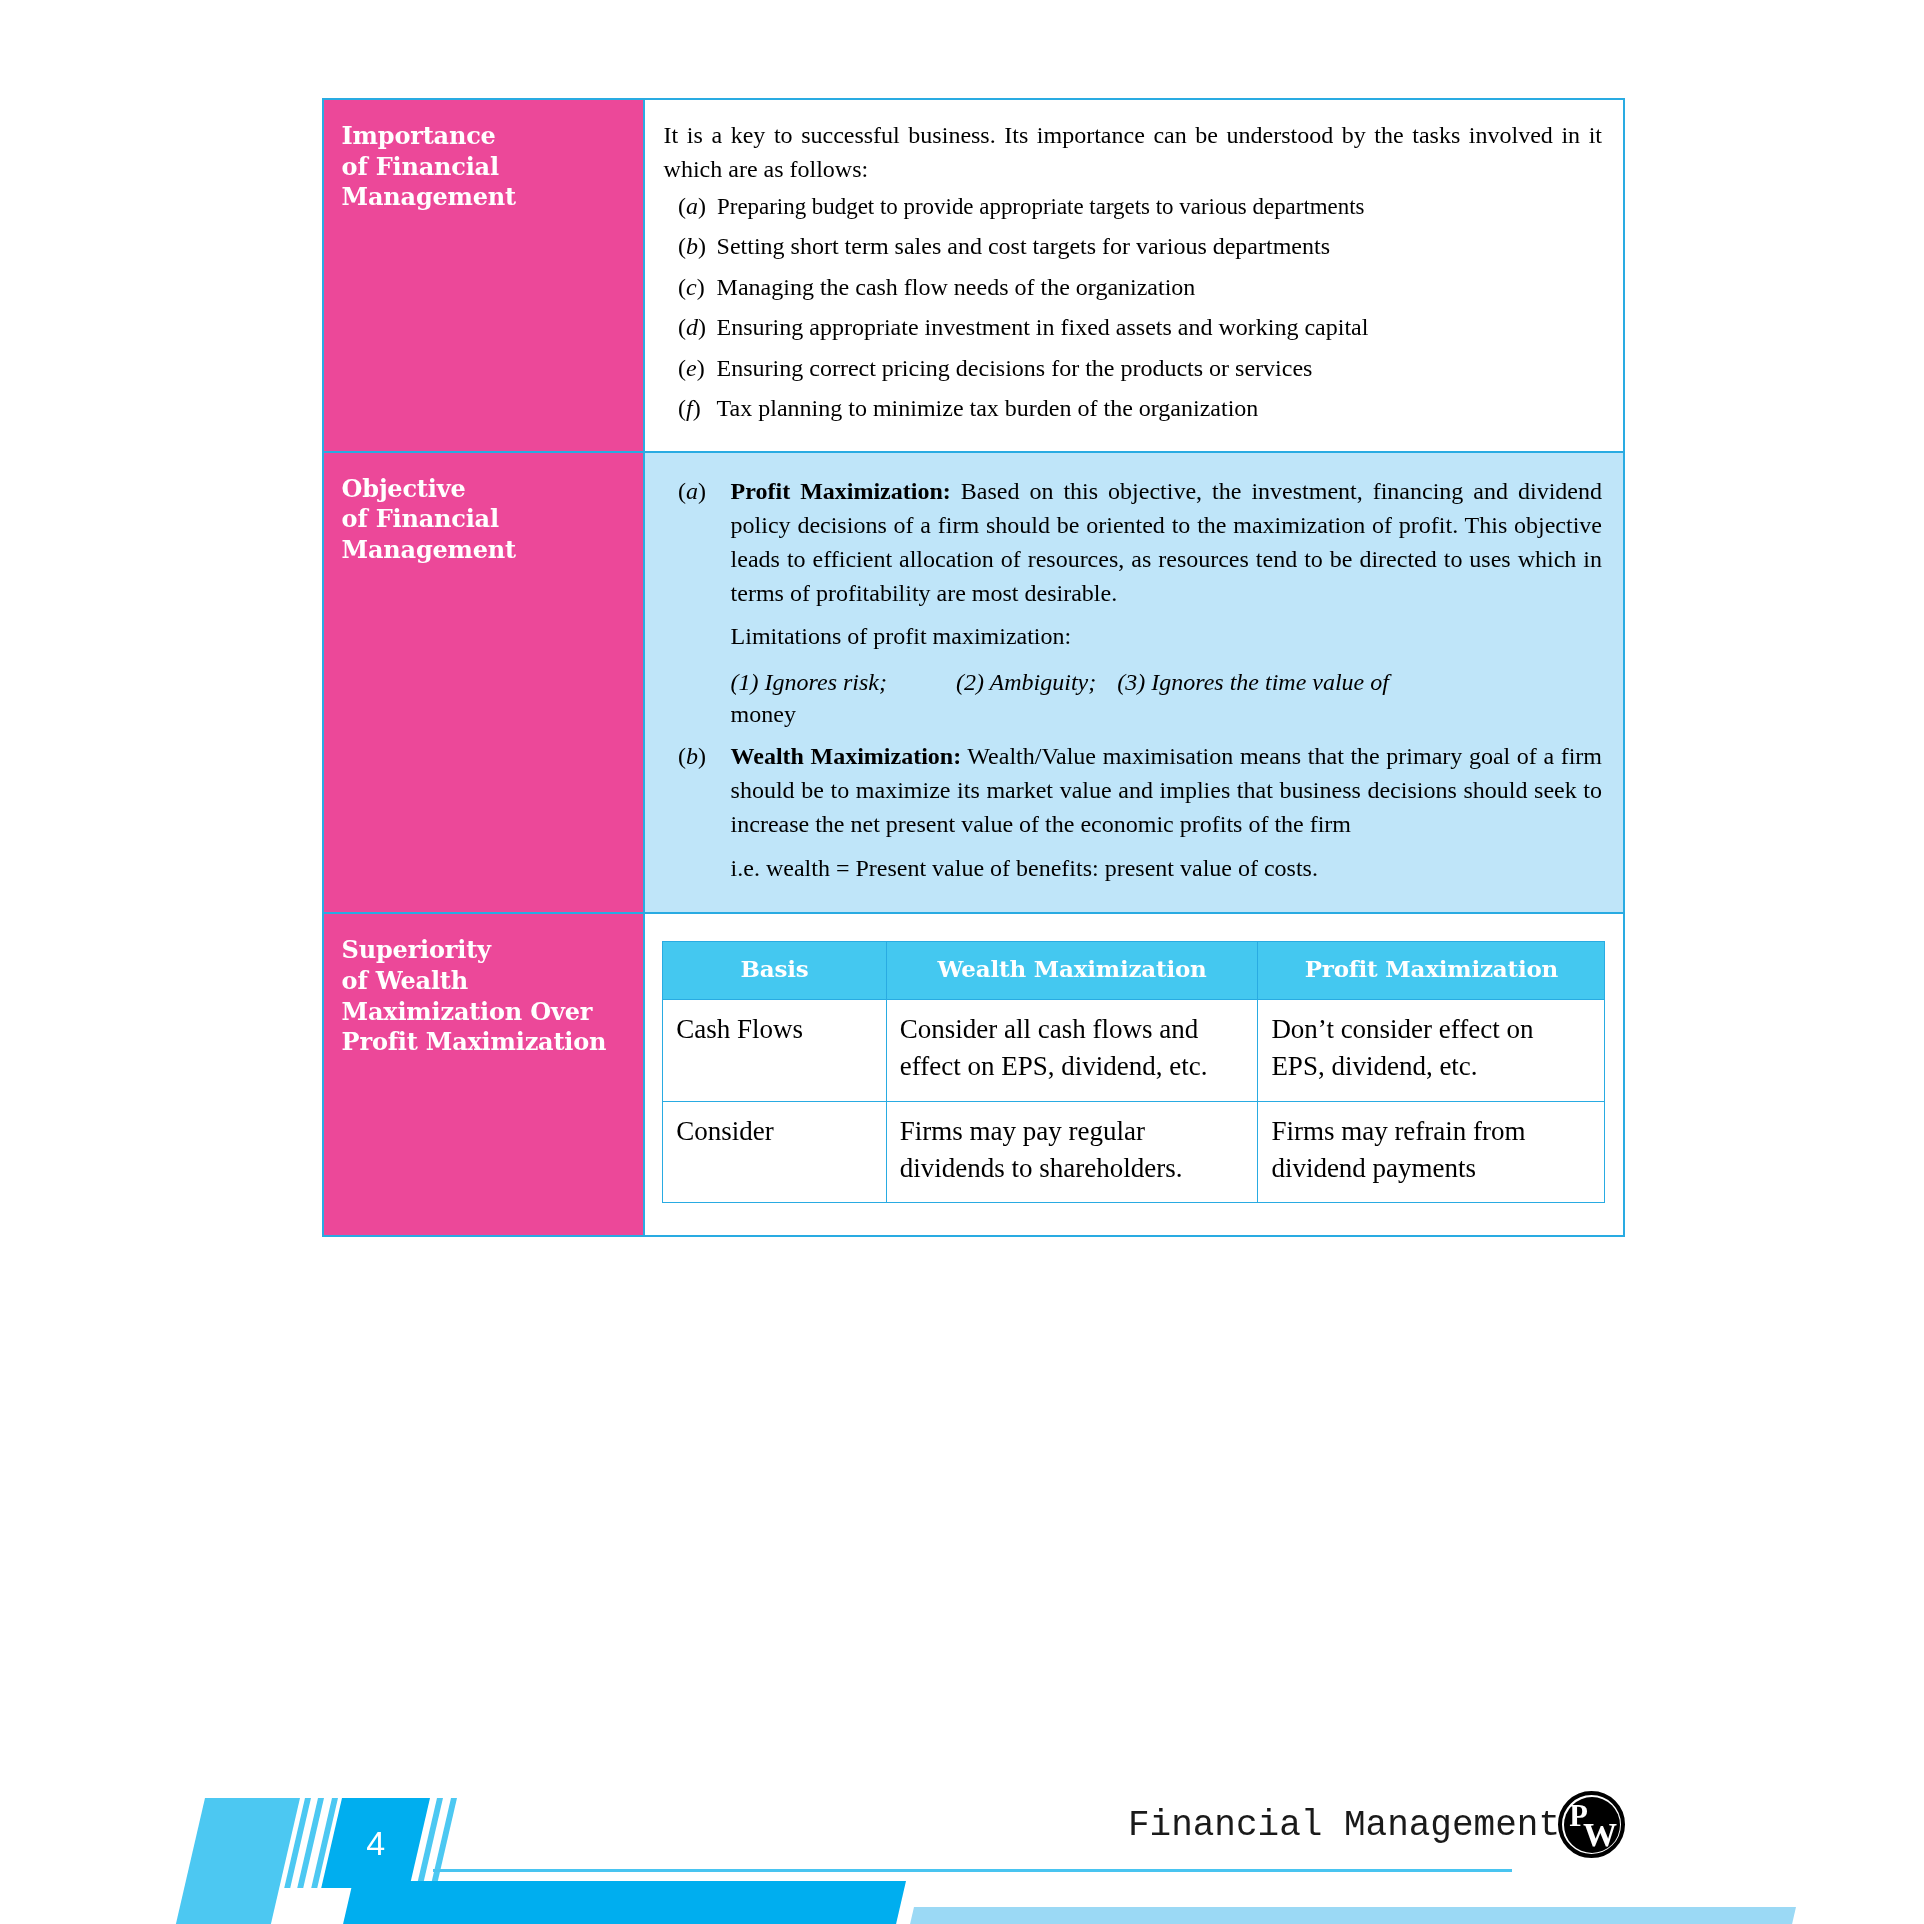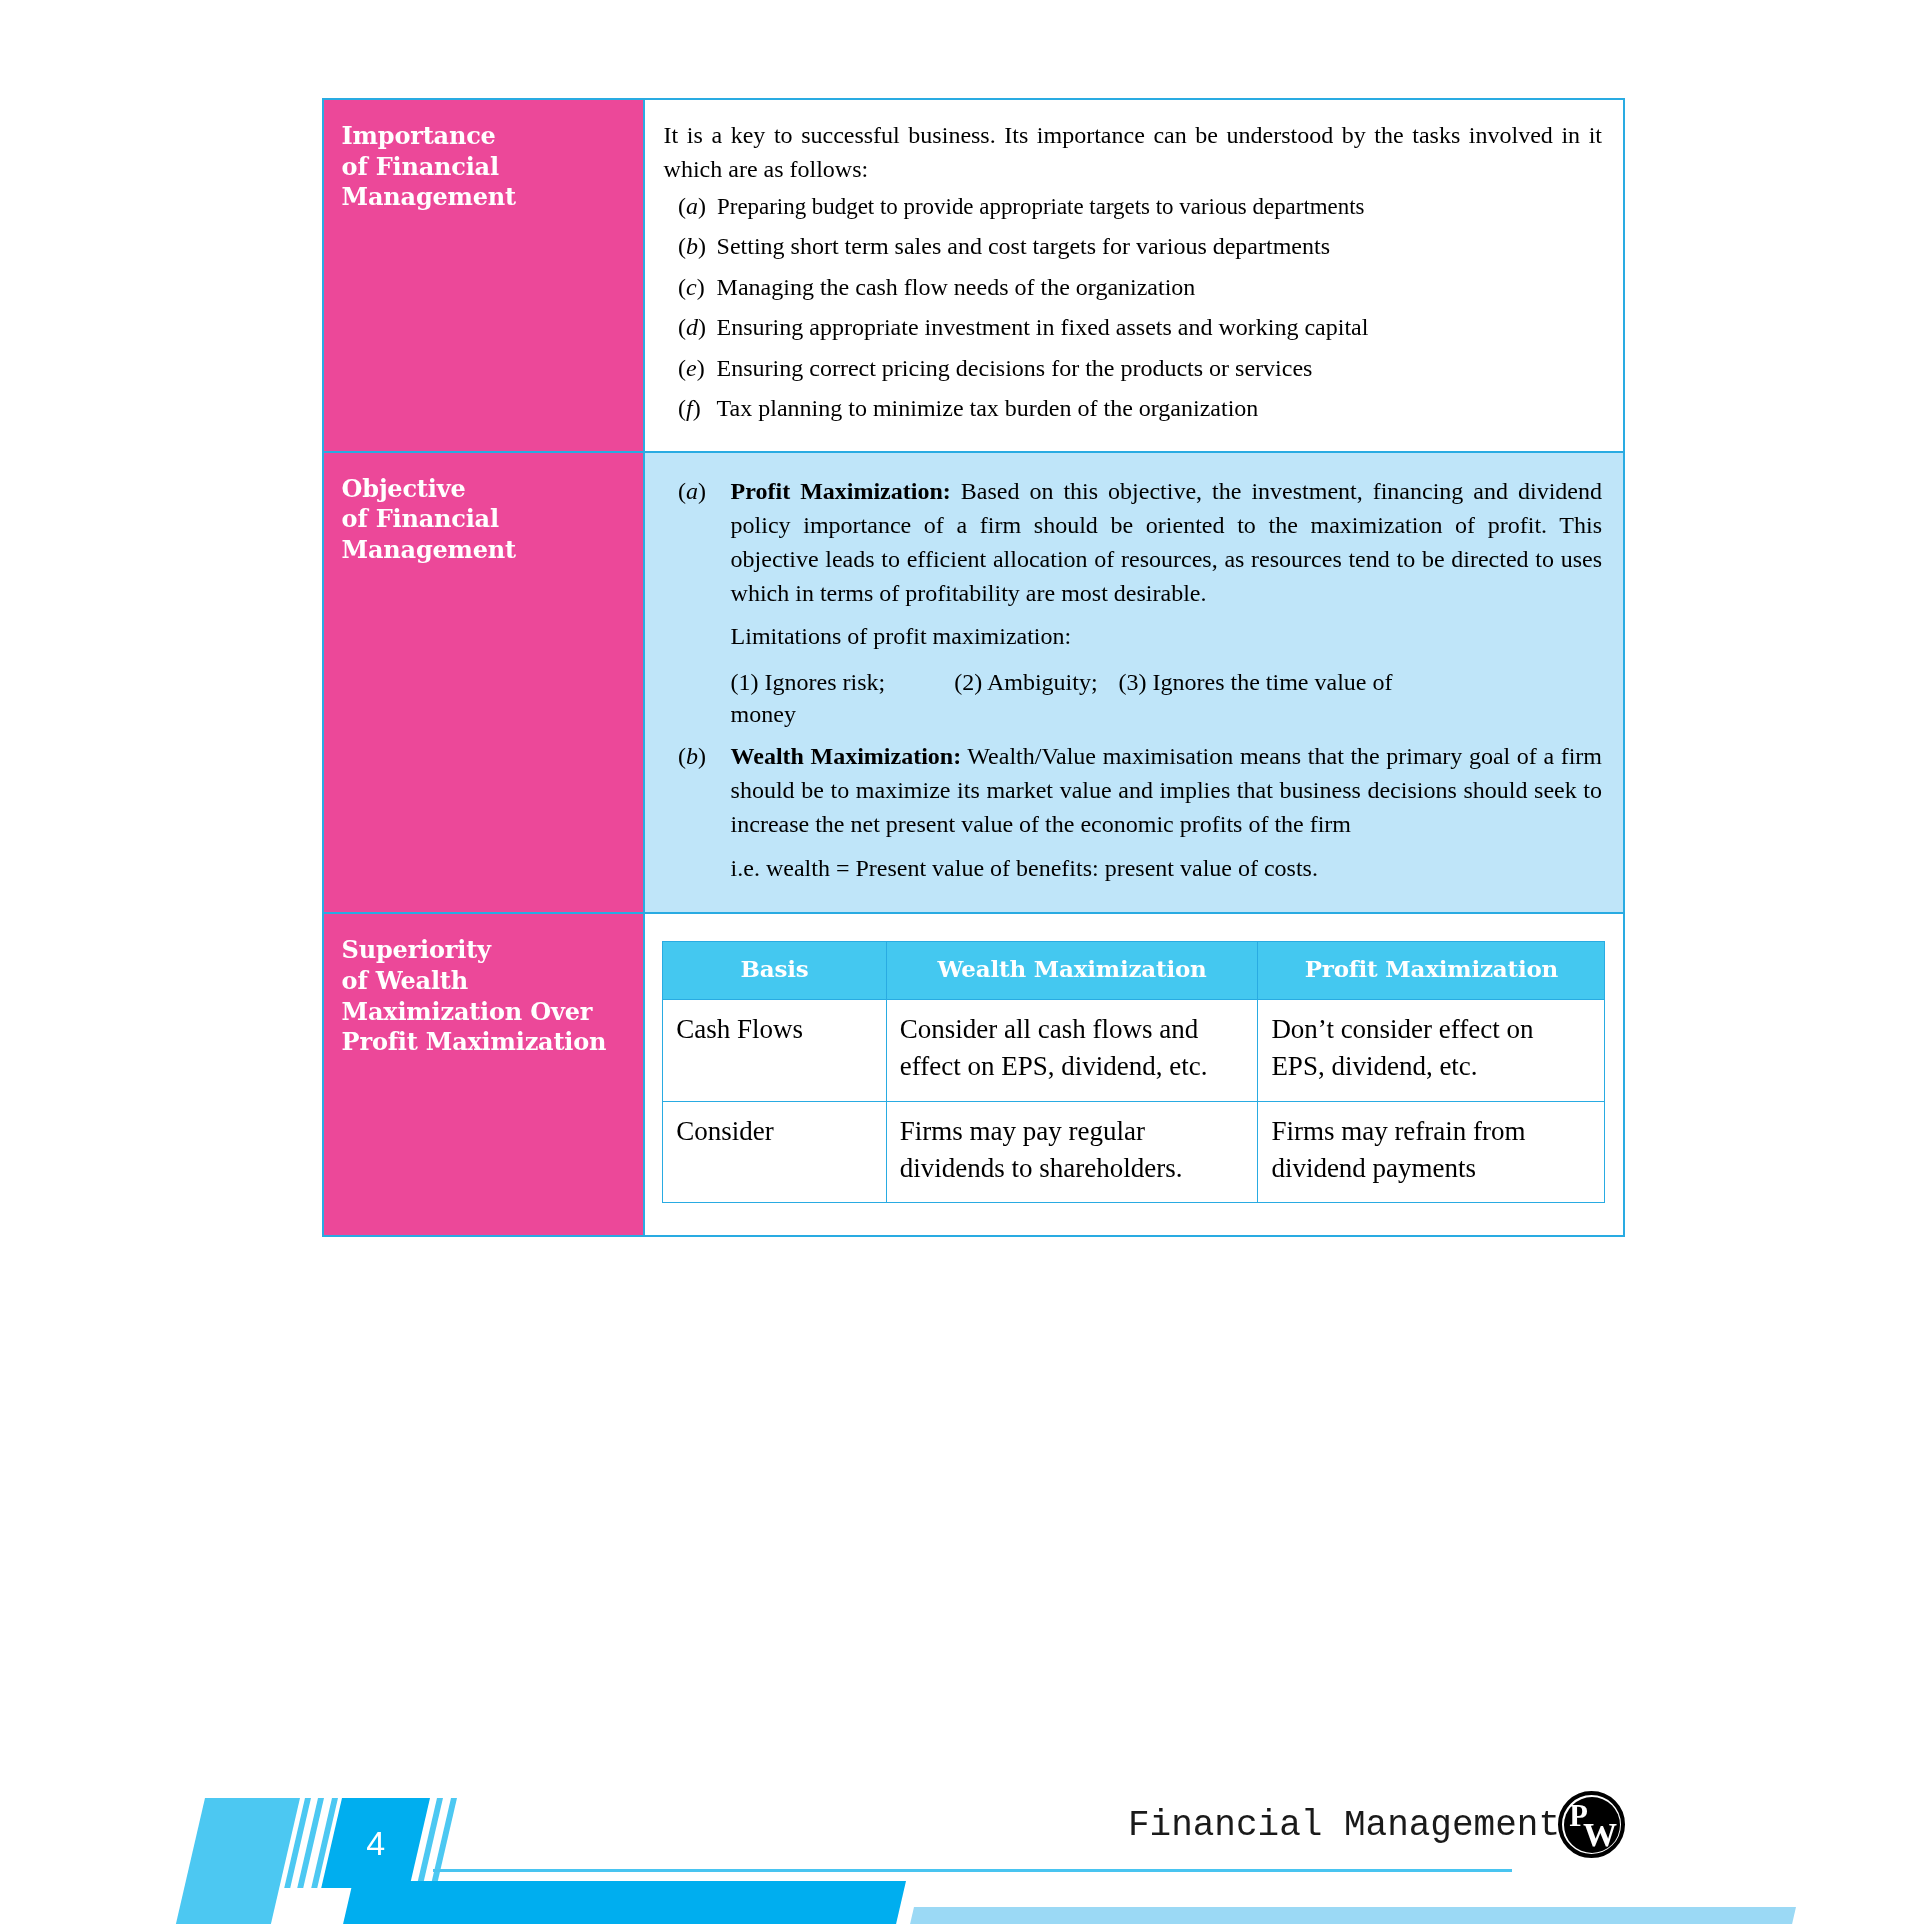--- a/index.html
+++ b/index.html
@@ -105,20 +105,21 @@
 
   .sub-note {
     display: block;
     margin-top: 9.6px;
   }
   .limits-row {
     display: block;
     margin-top: 11.2px;
     text-align: justify;
     text-justify: inter-word;
+    font-style: italic;
   }
   .limits-row .seg1 { }
   .limits-row .gap1 { display:inline-block; width: 69px; }
   .limits-row .gap2 { display:inline-block; width: 21px; }
   .limits-money {
     display: block;
     text-align: left;
     padding-right: 95px;
     margin-top: -1.6px;
   }
@@ -325,21 +326,21 @@
       <td class="label-cell">
         <span class="lbl-line">Objective</span>
         <span class="lbl-line">of Financial</span>
         <span class="lbl-line">Management</span>
       </td>
       <td class="content-cell tint">
         <ul class="alpha-list para">
 
           <li>
             <span class="mk">(<em>a</em>)</span>
-            <span class="tx"><span class="b">Profit Maximization:</span><span> Based on this objective, the investment, financing and dividend policy importance of a firm should be oriented to the maximization of profit. This objective leads to efficient allocation of resources, as resources tend to be directed to uses which in terms of profitability are most desirable.</span></span>
+            <span class="tx"><span class="b">Profit Maximization:</span><span> Based on this objective, the investment, financing and dividend policy decisions of a firm should be oriented to the maximization of profit. This objective leads to efficient allocation of resources, as resources tend to be directed to uses which in terms of profitability are most desirable.</span></span>
             <span class="tx nojust sub-note">Limitations of profit maximization:</span>
             <span class="limits-row"><span class="seg1">(1) Ignores risk;</span><span class="gap1"></span><span>(2) Ambiguity;</span><span class="gap2"></span><span>(3) Ignores the time value of</span></span>
             <span class="limits-money">money</span>
           </li>
 
           <li>
             <span class="mk">(<em>b</em>)</span>
             <span class="tx"><span class="b">Wealth Maximization:</span><span> Wealth/Value maximisation means that the primary goal of a firm should be to maximize its market value and implies that business decisions should seek to increase the net present value of the economic profits of the firm</span></span>
             <span class="tx nojust sub-note">i.e. wealth = Present value of benefits: present value of costs.</span>
           </li>

